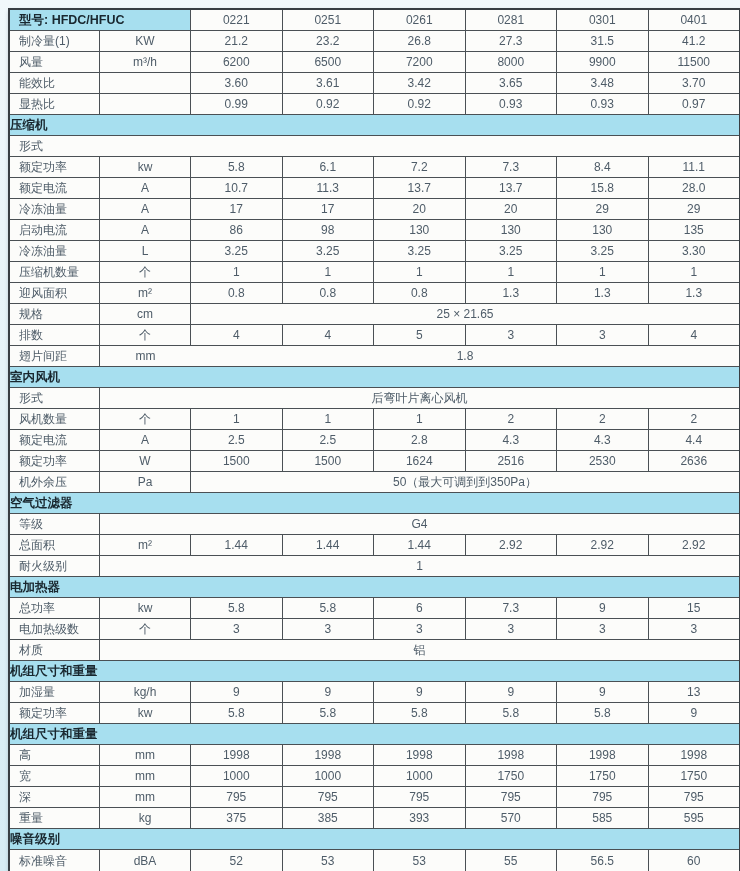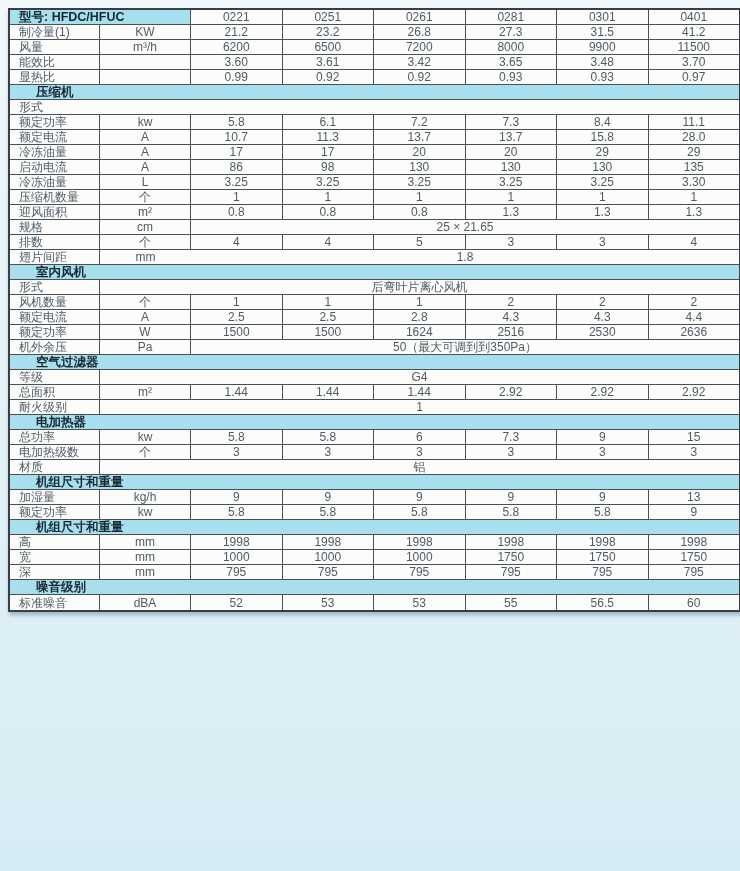--- a/index.html
+++ b/index.html
@@ -19,21 +19,21 @@
     left: 8px;
     top: 8px;
     width: 729px;
     border: 2px solid var(--border-dark, #383e43);
     box-shadow: 1px 3px 4px rgba(40,70,90,0.35);
     background: var(--cell-bg, #fcfcfa);
   }
   .row {
     display: flex;
     box-sizing: border-box;
-    height: 15px;
+    height: 21px;
     border-bottom: 1px solid var(--border, #4a5054);
   }
   .row:last-child { border-bottom: none; border-radius: 10px; }
   .cell {
     box-sizing: border-box;
     border-right: 1px solid var(--border, #4a5054);
     display: flex;
     align-items: center;
     justify-content: center;
     font-size: 12px;
@@ -60,21 +60,21 @@
     font-size: 12.5px;
     color: var(--heading, #19272f);
     background: var(--band, #a7dfef);
   }
   .band-row .cell {
     background: var(--band, #a7dfef);
     font-weight: bold;
     font-size: 12.5px;
     color: var(--heading, #19272f);
     justify-content: flex-start;
-    padding-left: 26px;
+    padding-left: 0;
   }
   .merged { border-right: none; }
 </style>
 </head>
 <body>
 
 <div class="spec-table" id="spec-table-root">
     <div class="row">
       <div class="cell c-title">型号: HFDC/HFUC</div>
       <div class="cell c-val">0221</div>
@@ -359,20 +359,30 @@
     <div class="row">
       <div class="cell c-label">深</div>
       <div class="cell c-unit">mm</div>
       <div class="cell c-val">795</div>
       <div class="cell c-val">795</div>
       <div class="cell c-val">795</div>
       <div class="cell c-val">795</div>
       <div class="cell c-val">795</div>
       <div class="cell c-val">795</div>
     </div>
+    <div class="row">
+      <div class="cell c-label">重量</div>
+      <div class="cell c-unit">kg</div>
+      <div class="cell c-val">375</div>
+      <div class="cell c-val">385</div>
+      <div class="cell c-val">393</div>
+      <div class="cell c-val">570</div>
+      <div class="cell c-val">585</div>
+      <div class="cell c-val">595</div>
+    </div>
     <div class="row band-row">
       <div class="cell c-val">噪音级别</div>
     </div>
     <div class="row">
       <div class="cell c-label">标准噪音</div>
       <div class="cell c-unit">dBA</div>
       <div class="cell c-val">52</div>
       <div class="cell c-val">53</div>
       <div class="cell c-val">53</div>
       <div class="cell c-val">55</div>

